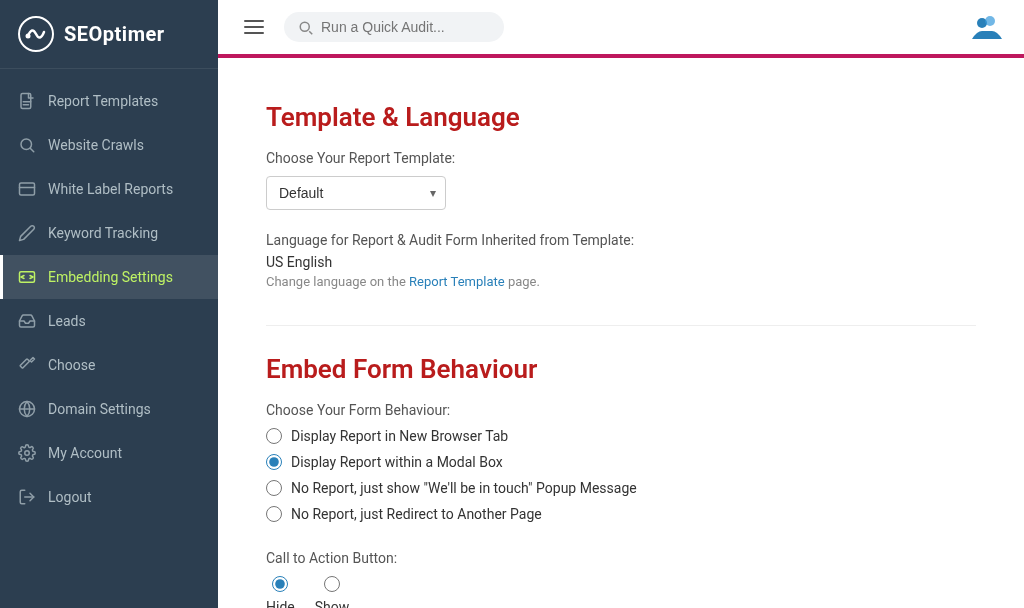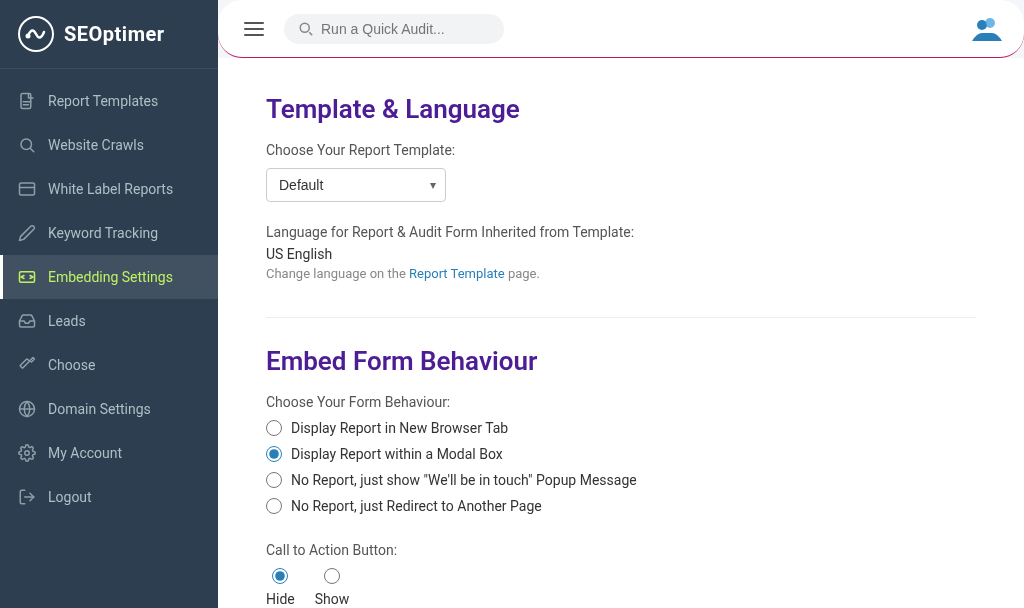--- a/index.html
+++ b/index.html
@@ -11,35 +11,35 @@
     .logo-icon { width: 36px; height: 36px; }
     .logo-text { color: #fff; font-size: 20px; font-weight: 700; letter-spacing: 0.5px; }
     .sidebar-nav { display: flex; flex-direction: column; padding: 10px 0; flex: 1; }
     .nav-item { display: flex; align-items: center; gap: 12px; padding: 13px 18px; color: #b0bec5; font-size: 14px; cursor: pointer; text-decoration: none; transition: background 0.15s; position: relative; }
     .nav-item.active { background: rgba(255,255,255,0.1); color: #bef264; border-left: 3px solid #fff; padding-left: 15px; }
     .nav-icon { width: 18px; height: 18px; opacity: 0.75; flex-shrink: 0; }
     .nav-item.active .nav-icon { opacity: 1; }
 
     
     .main-wrap { display: flex; flex-direction: column; flex: 1; overflow: hidden; }
-    .topbar { height: 58px; background: #fff; border-bottom: 1px solid #be185d; display: flex; align-items: center; padding: 0 20px; gap: 12px; flex-shrink: 0; justify-content: space-between; border-radius: 24px; }
+    .topbar { height: 58px; background: #fff; border-bottom: 4px solid #be185d; display: flex; align-items: center; padding: 0 20px; gap: 12px; flex-shrink: 0; justify-content: space-between; }
     .topbar-left { display: flex; align-items: center; gap: 14px; }
     .hamburger { display: flex; flex-direction: column; gap: 4px; cursor: pointer; padding: 6px; }
     .hamburger span { width: 20px; height: 2px; background: #555; border-radius: 2px; }
     .search-bar { display: flex; align-items: center; background: #f1f3f5; border-radius: 20px; padding: 7px 14px; gap: 8px; width: 220px; }
     .search-bar input { background: transparent; border: none; outline: none; font-size: 14px; color: #888; width: 160px; }
     .search-icon-svg { width: 15px; height: 15px; color: #888; }
     .topbar-right { display: flex; align-items: center; }
     .user-icon { width: 36px; height: 36px; cursor: pointer; }
 
     
     .content { flex: 1; overflow-y: auto; padding: 36px 48px 36px 48px; background: #fff; }
 
     
-    .section-title { font-size: 26px; font-weight: 600; color: #4c1d95; margin-bottom: 18px; }
+    .section-title { font-size: 26px; font-weight: 600; color: #b91c1c; margin-bottom: 18px; margin-top: 8px; }
     .section-label { font-size: 14px; color: #555; margin-bottom: 10px; }
 
     
     .select-wrap { position: relative; display: inline-block; margin-bottom: 22px; }
     .select-wrap select { appearance: none; background: #fff; border: 1px solid #ccc; border-radius: 4px; padding: 8px 36px 8px 12px; font-size: 14px; color: #333; cursor: pointer; width: 180px; outline: none; }
     .select-arrow { position: absolute; right: 10px; top: 50%; transform: translateY(-50%); pointer-events: none; color: #666; font-size: 12px; }
 
     
     .lang-section { margin-bottom: 28px; border-bottom: 1px solid #eee; padding-bottom: 36px; }
     .lang-title { font-size: 14px; color: #555; margin-bottom: 6px; }

